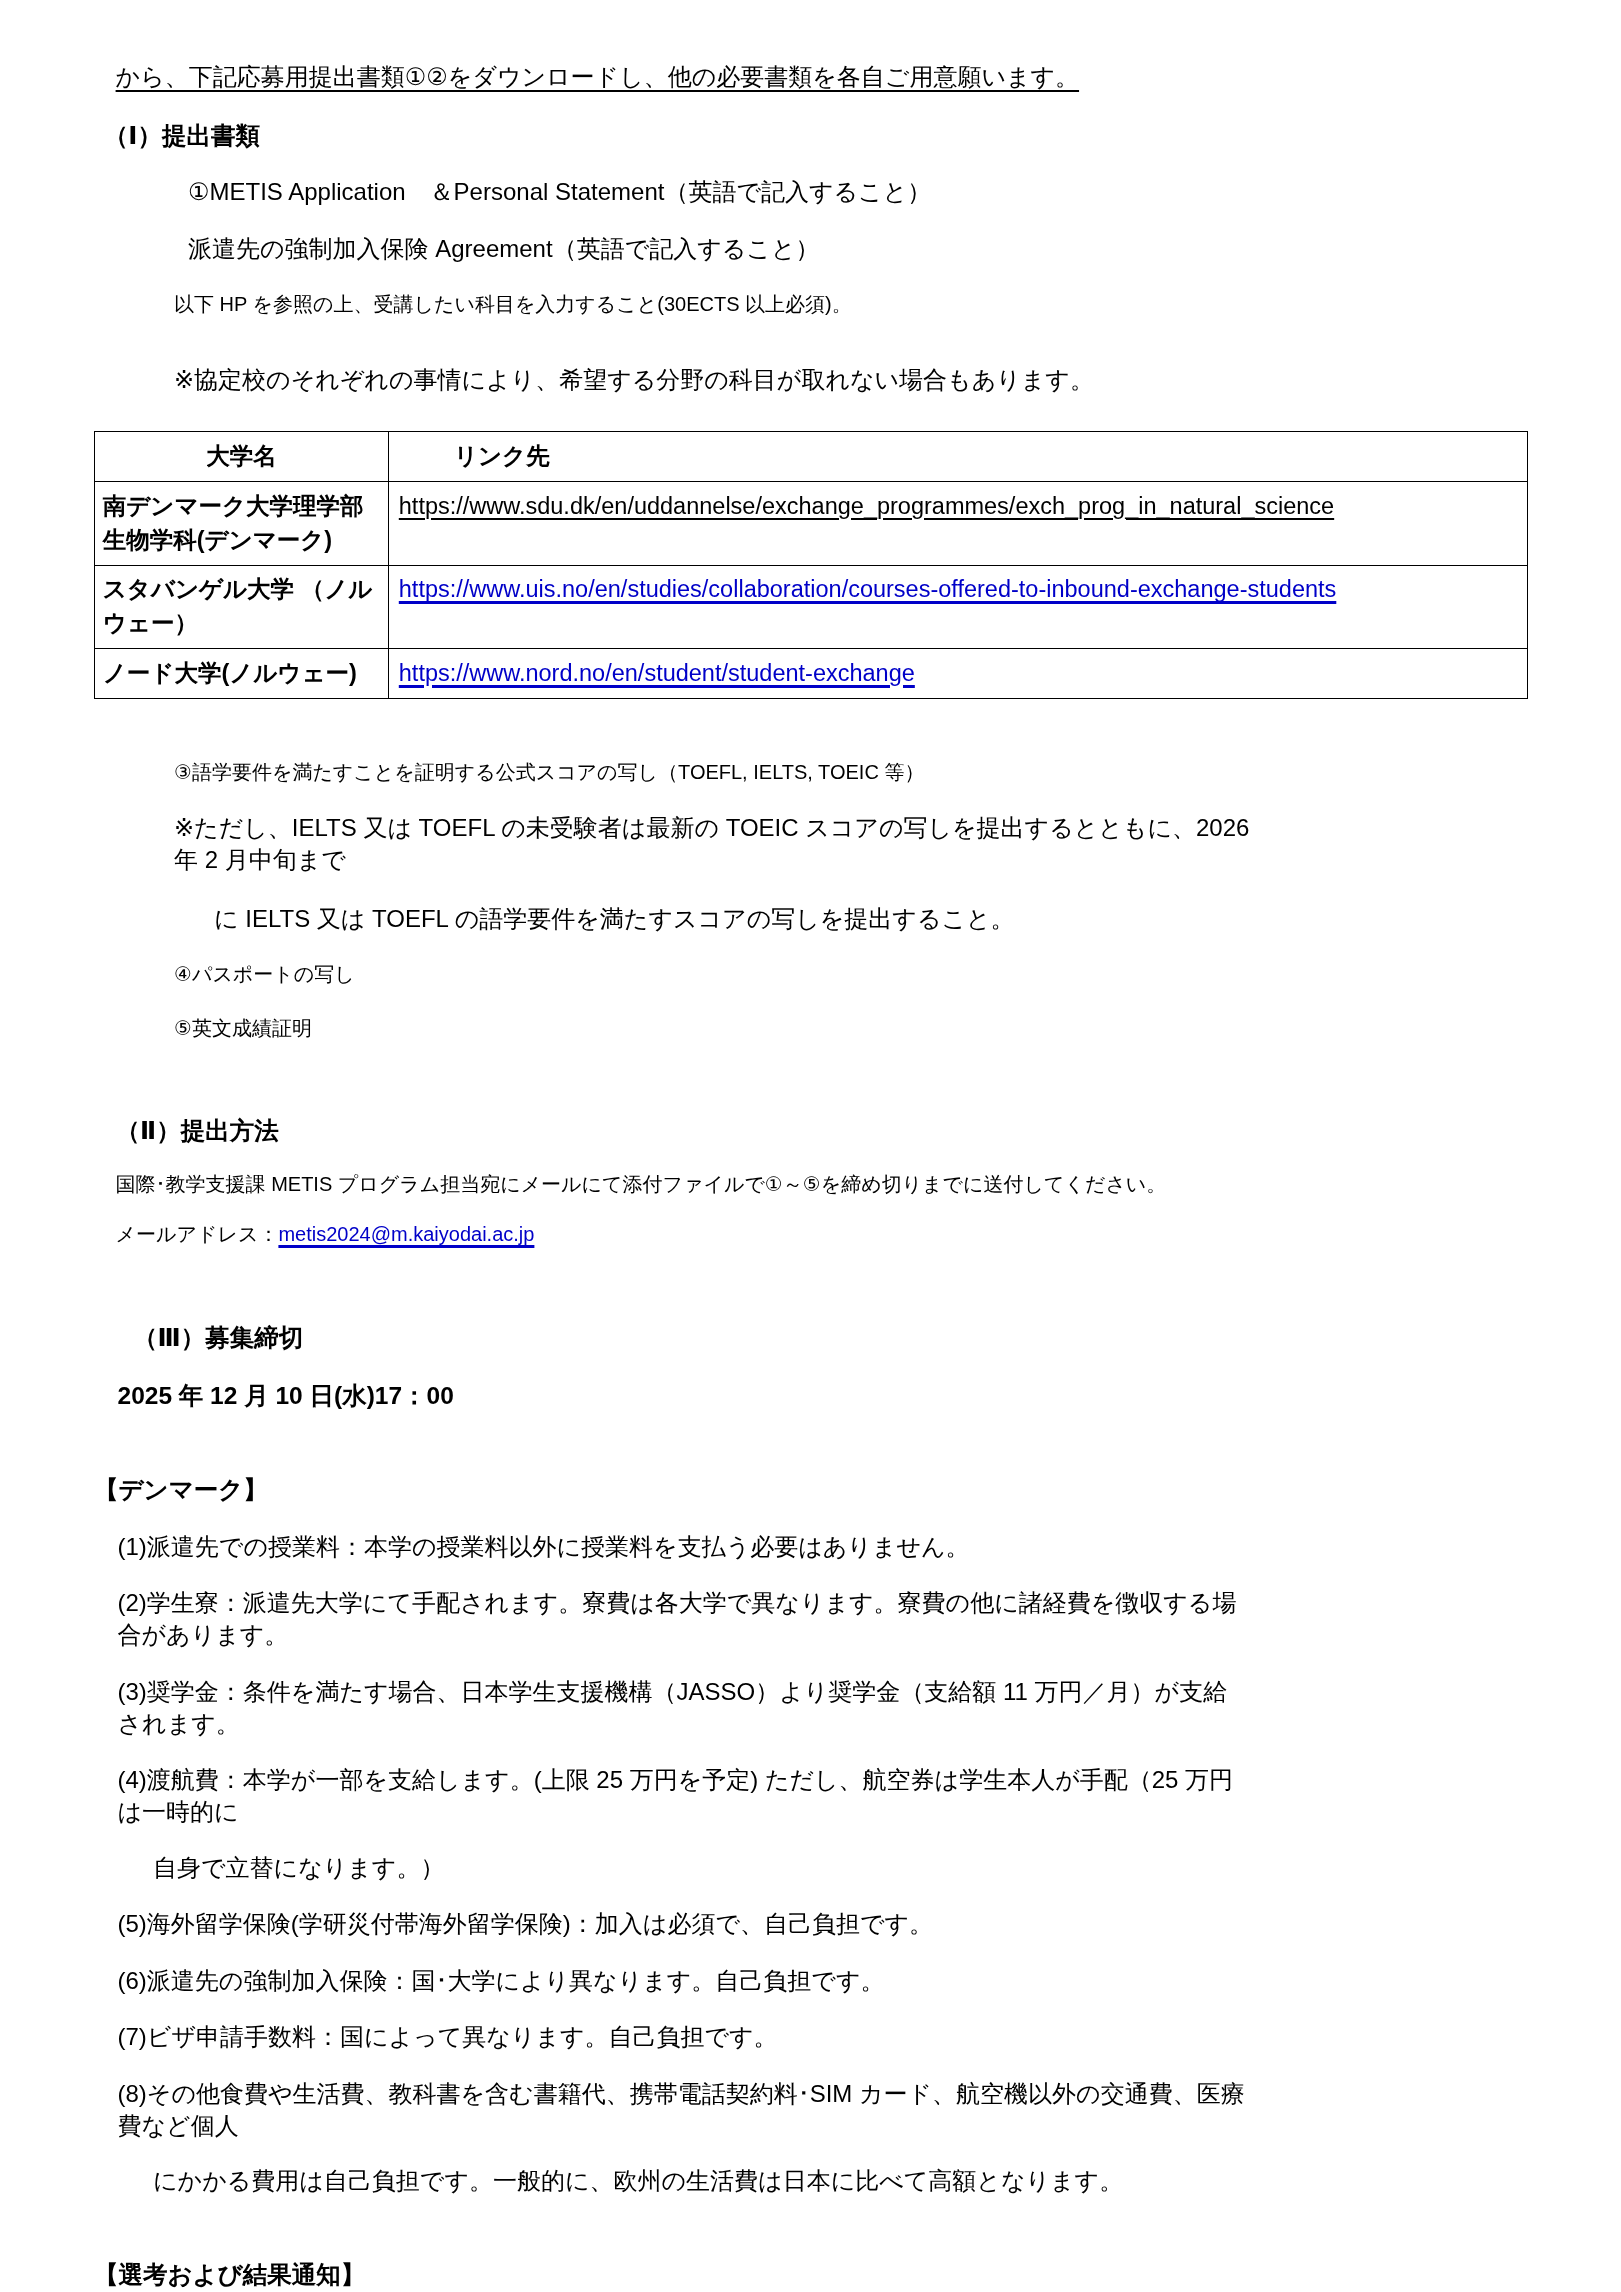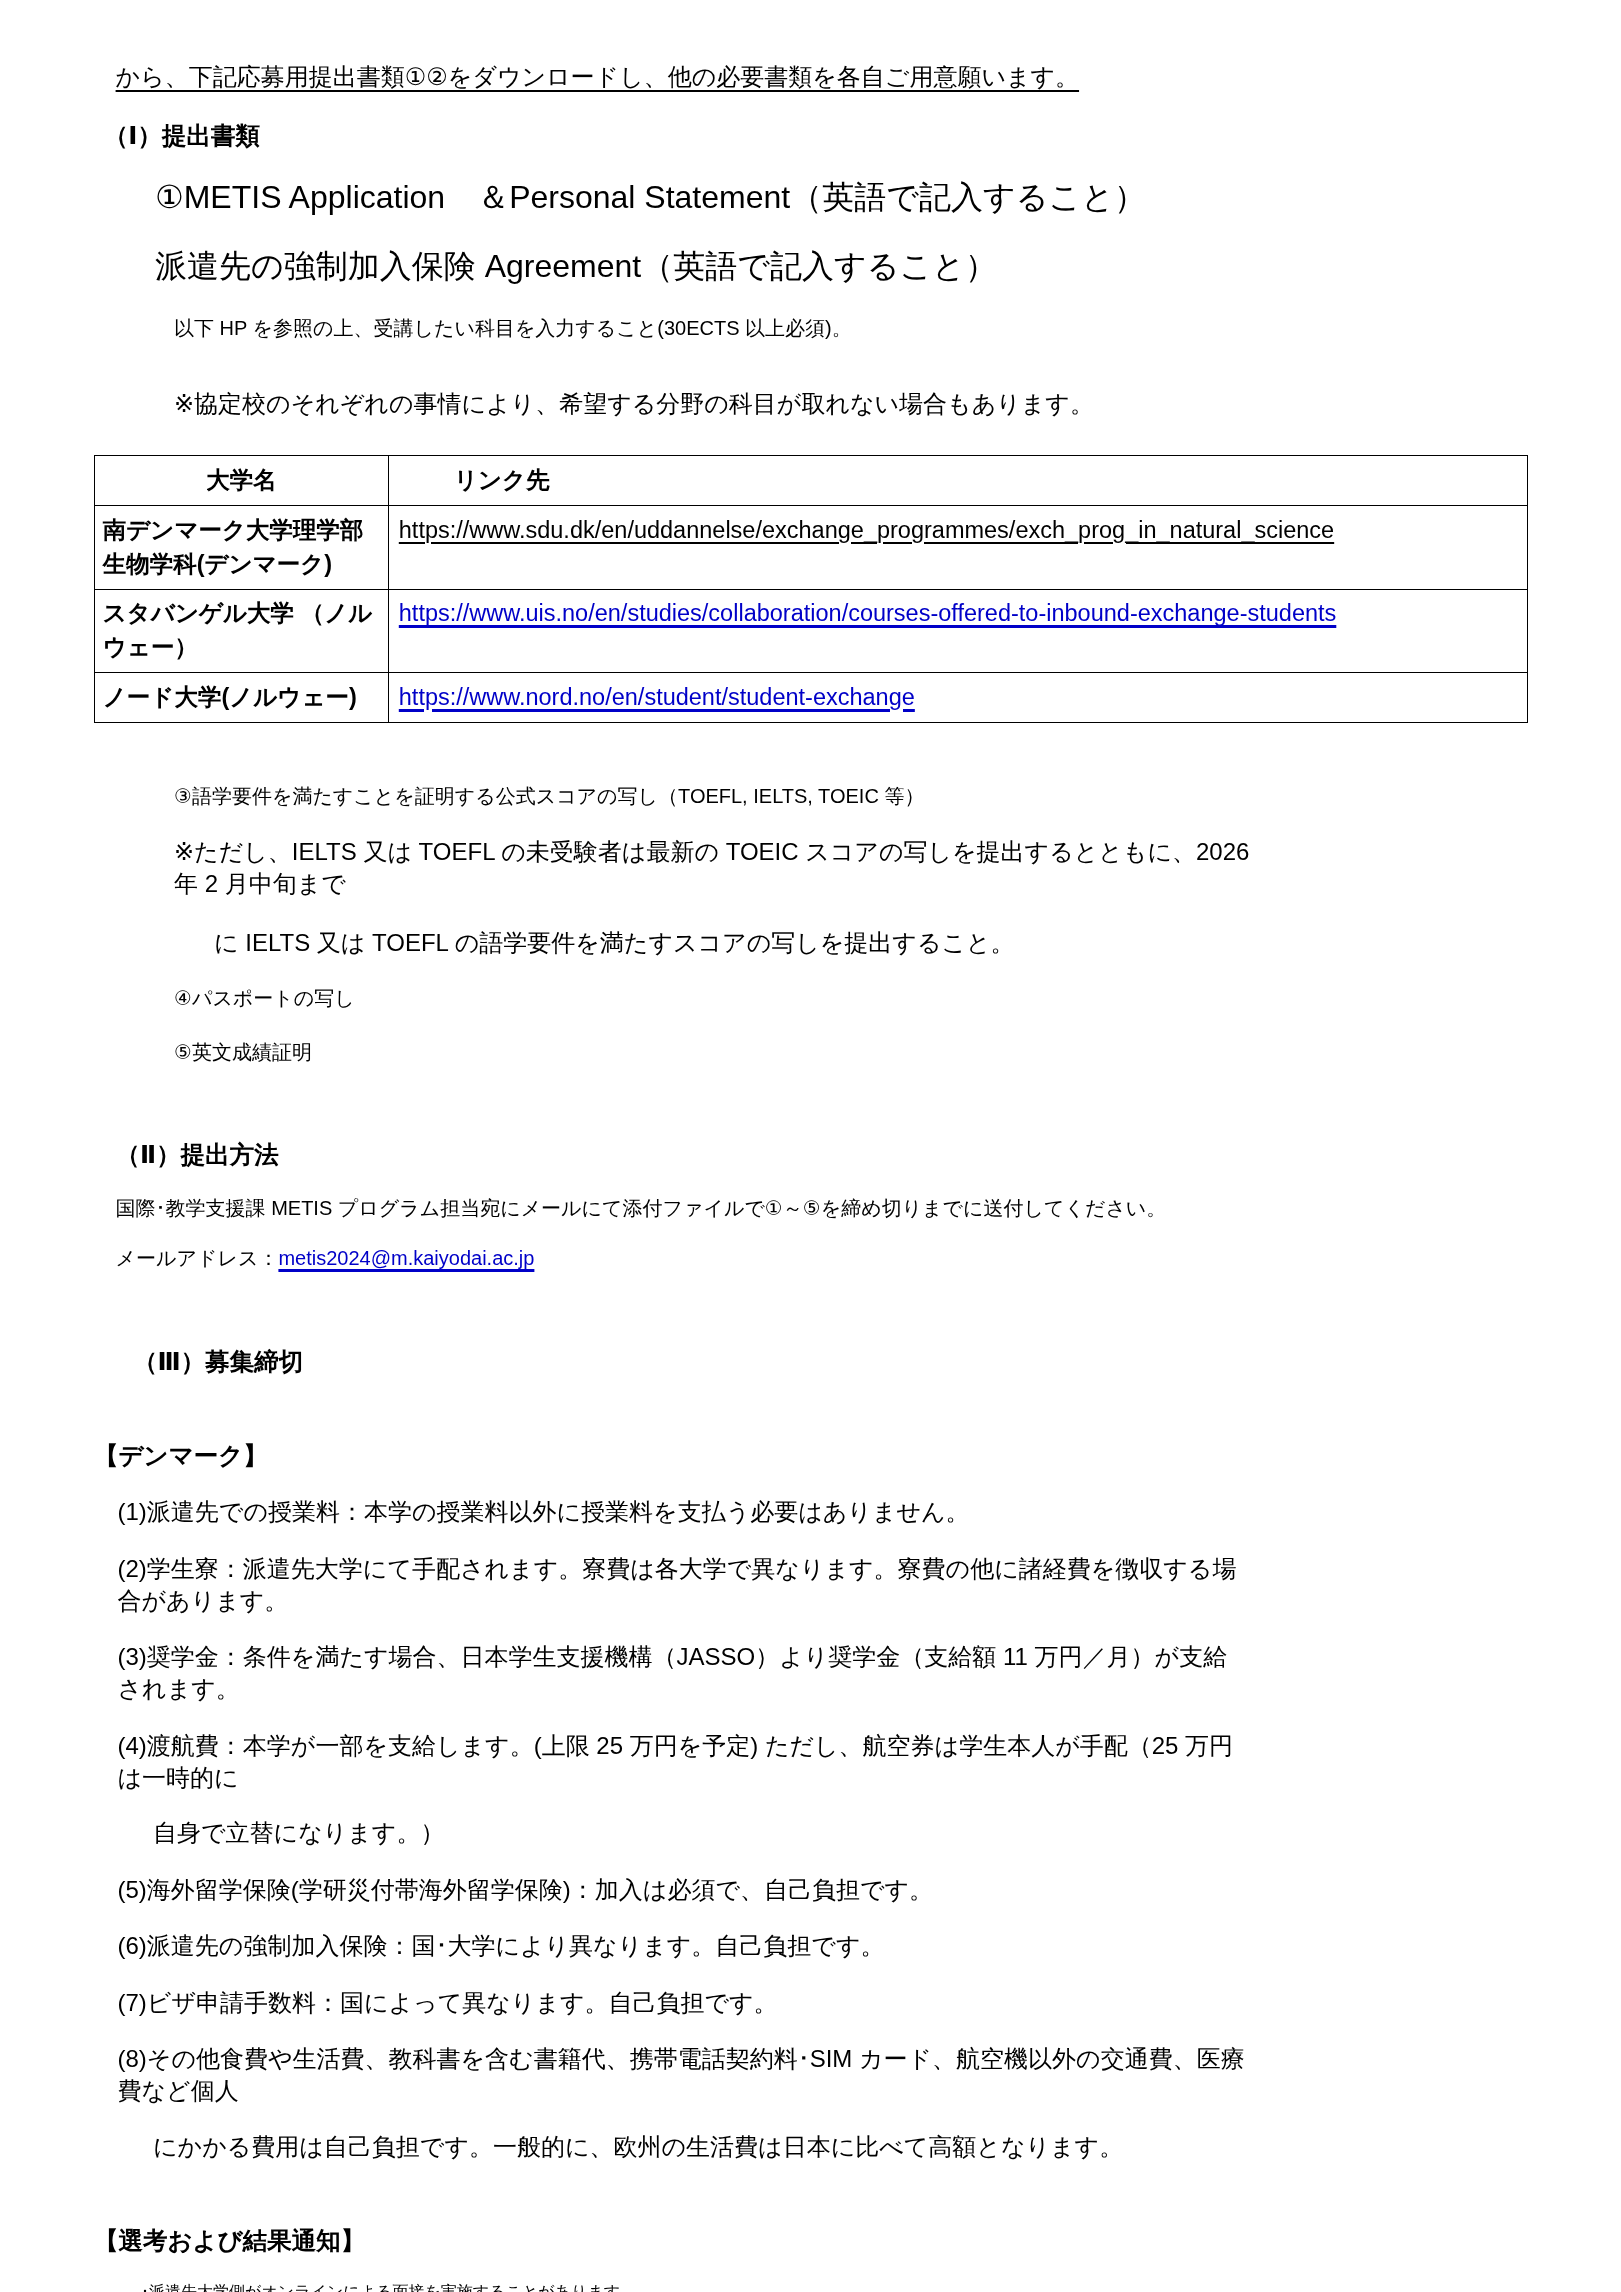--- a/index.html
+++ b/index.html
@@ -42,21 +42,21 @@
     margin-left: 9.8px;
     margin-top: 25.5px;
   }
 
   .bracket-heading {
     font-size: 24.5px;
     font-weight: bold;
     margin-left: 0px;
   }
 
-  .item-1 { margin-left: 61px; margin-top: 24.5px; font-size: 32px; }
+  .item-1 { margin-left: 94px; margin-top: 24.5px; font-size: 24px; }
   .item-2 { margin-left: 80px; margin-top: 26.5px; font-size: 20px; }
   .note   { margin-left: 80px; margin-top: 26.5px; font-size: 24px; }
   .sub    { margin-left: 21.6px; margin-top: 23.5px; font-size: 20px; }
   .bullet { margin-left: 47px; margin-top: 25.5px; font-size: 16px; }
   .cost   { margin-left: 23.5px; margin-top: 24.5px; font-size: 24px; }
   .cost-cont { margin-left: 59px; margin-top: 23.5px; font-size: 24px; }
 
   .deadline {
     font-size: 24.5px;
     font-weight: bold;
@@ -190,20 +190,21 @@
 
   <div class="gap-l"></div>
 
   <div class="heading" style="margin-left:21.6px;">（Ⅱ）提出方法</div>
   <div class="sub">国際･教学支援課 METIS プログラム担当宛にメールにて添付ファイルで①～⑤を締め切りまでに送付してください。</div>
   <div class="sub"><span>メールアドレス：</span><span class="mail-link">metis2024@m.kaiyodai.ac.jp</span></div>
 
   <div class="gap-l"></div>
 
   <div class="heading" style="margin-left:39px;">（Ⅲ）募集締切</div>
+  <div class="deadline">2025 年 12 月 10 日(水)17：00</div>
 
   <div class="gap-xl"></div>
 
   <div class="bracket-heading">【デンマーク】</div>
   <div class="cost">(1)派遣先での授業料：本学の授業料以外に授業料を支払う必要はありません。</div>
   <div class="cost">(2)学生寮：派遣先大学にて手配されます。寮費は各大学で異なります。寮費の他に諸経費を徴収する場合があります。</div>
   <div class="cost">(3)奨学金：条件を満たす場合、日本学生支援機構（JASSO）より奨学金（支給額 11 万円／月）が支給されます。</div>
   <div class="cost">(4)渡航費：本学が一部を支給します。(上限 25 万円を予定) ただし、航空券は学生本人が手配（25 万円は一時的に</div>
   <div class="cost-cont">自身で立替になります。）</div>
   <div class="cost">(5)海外留学保険(学研災付帯海外留学保険)：加入は必須で、自己負担です。</div>

